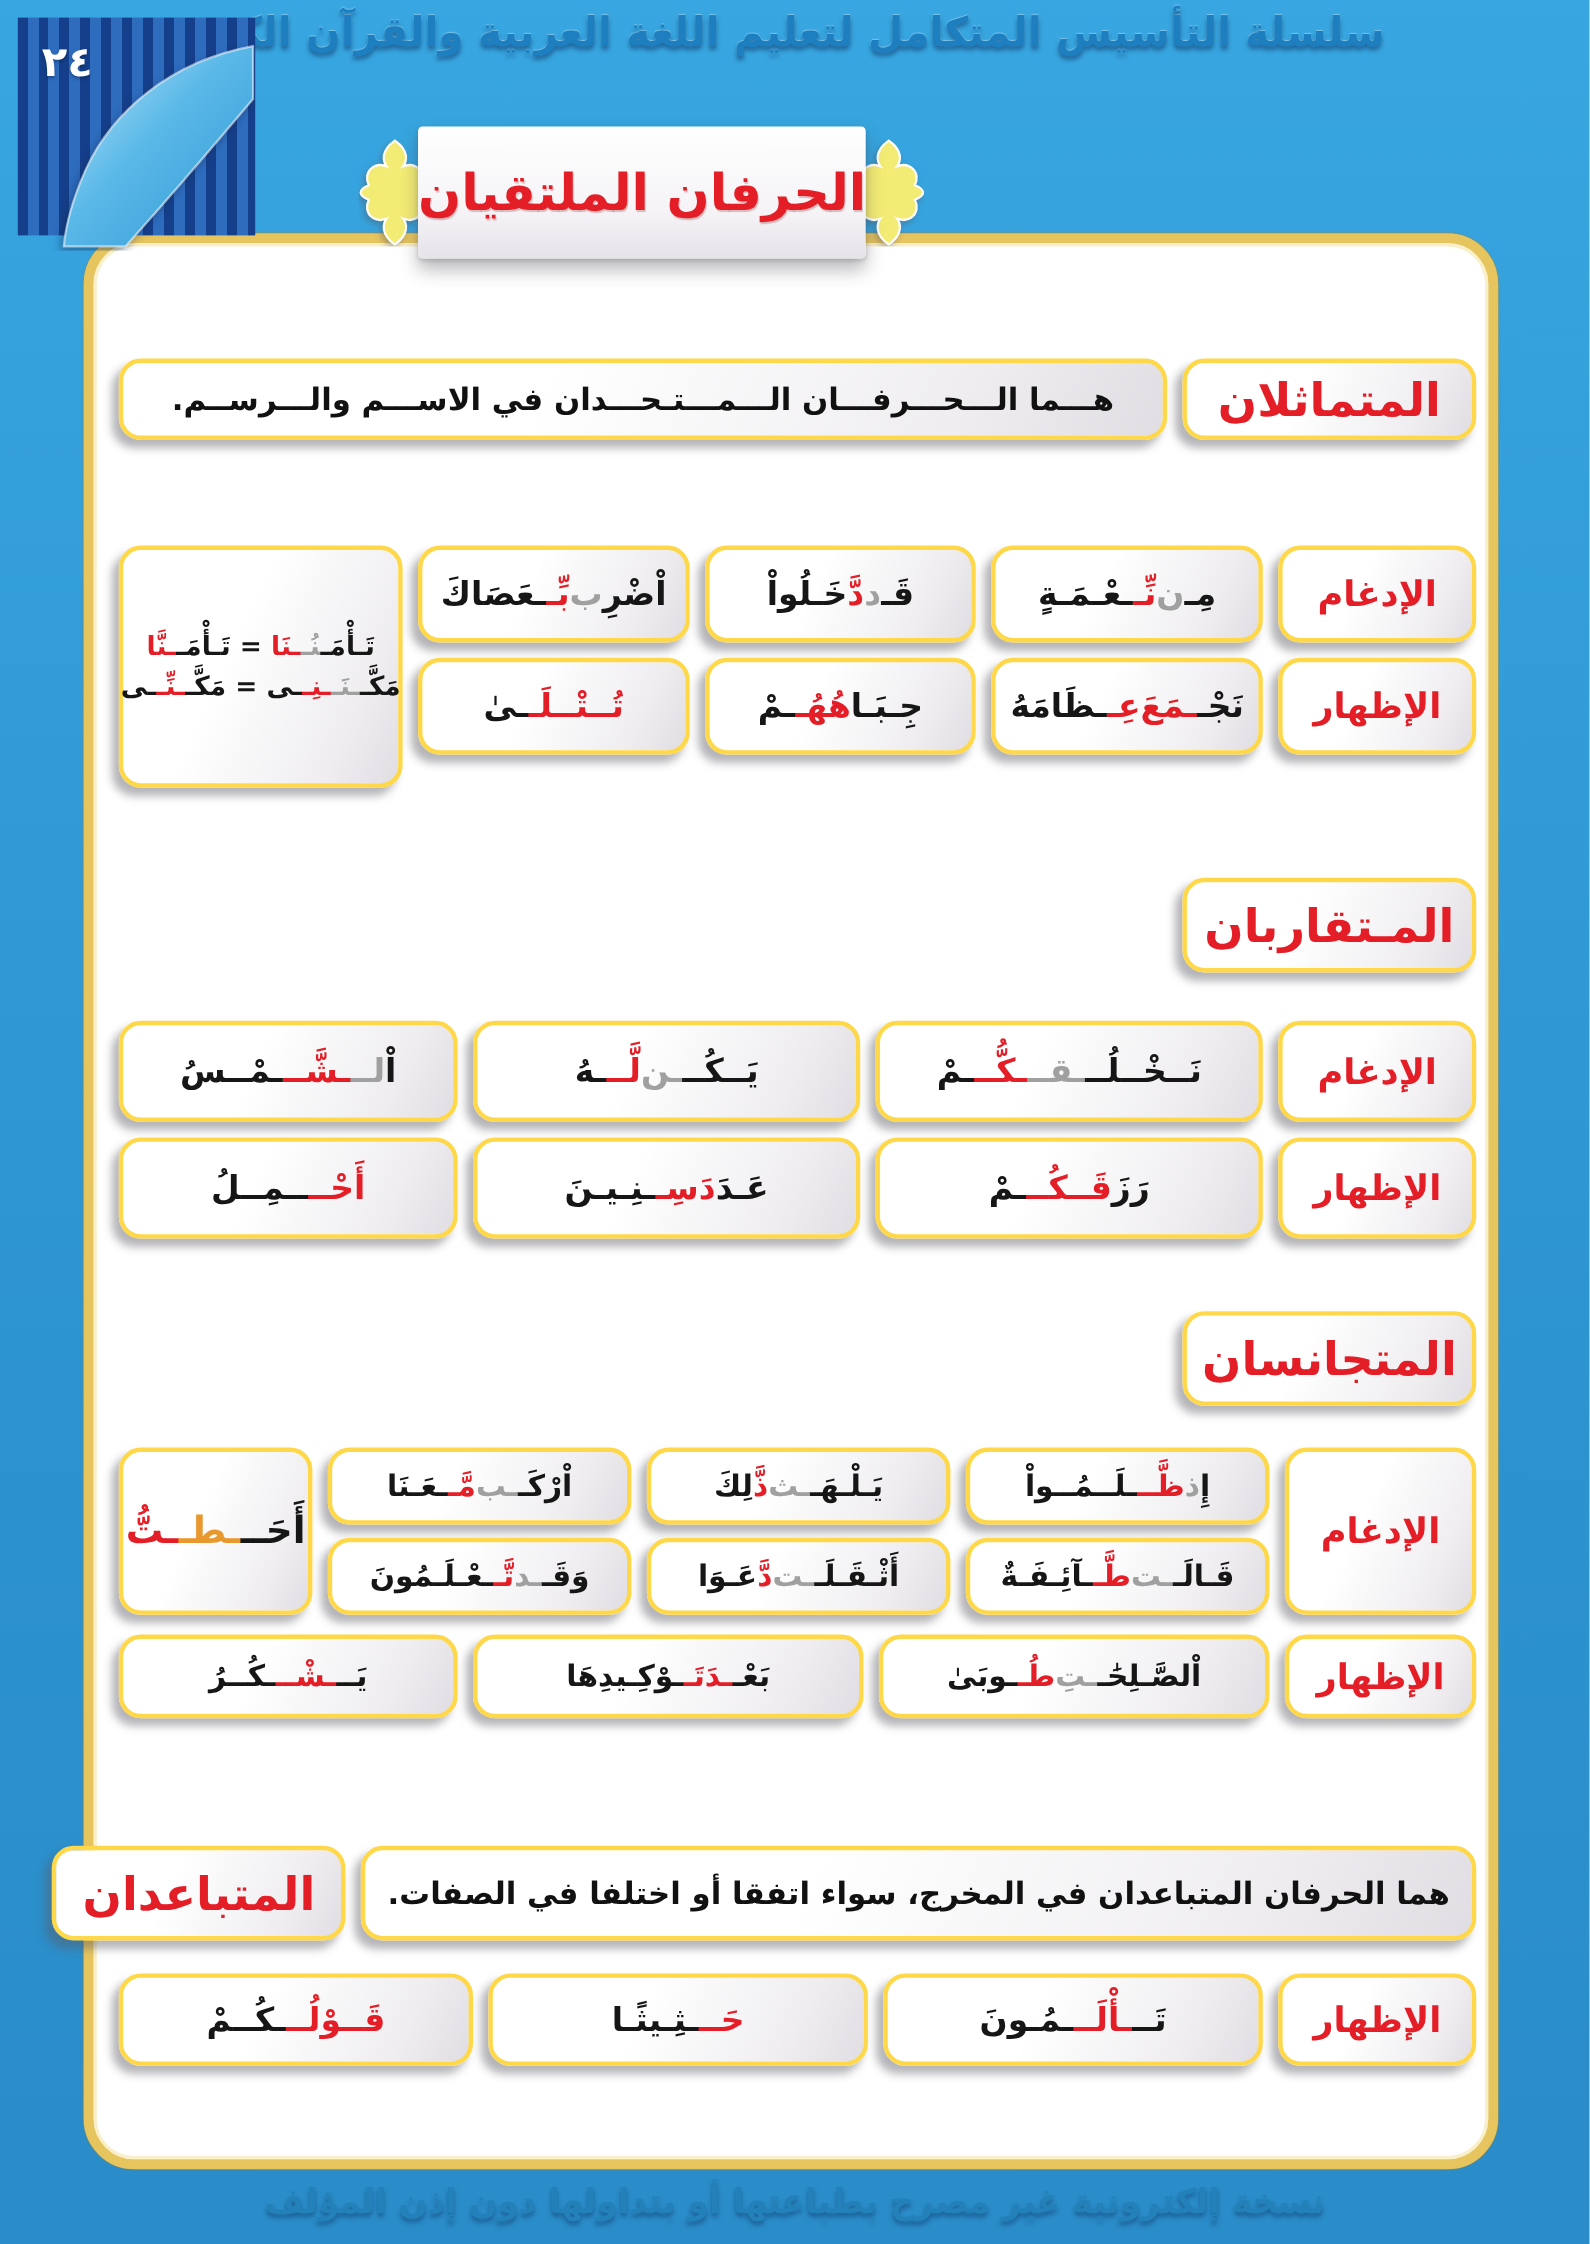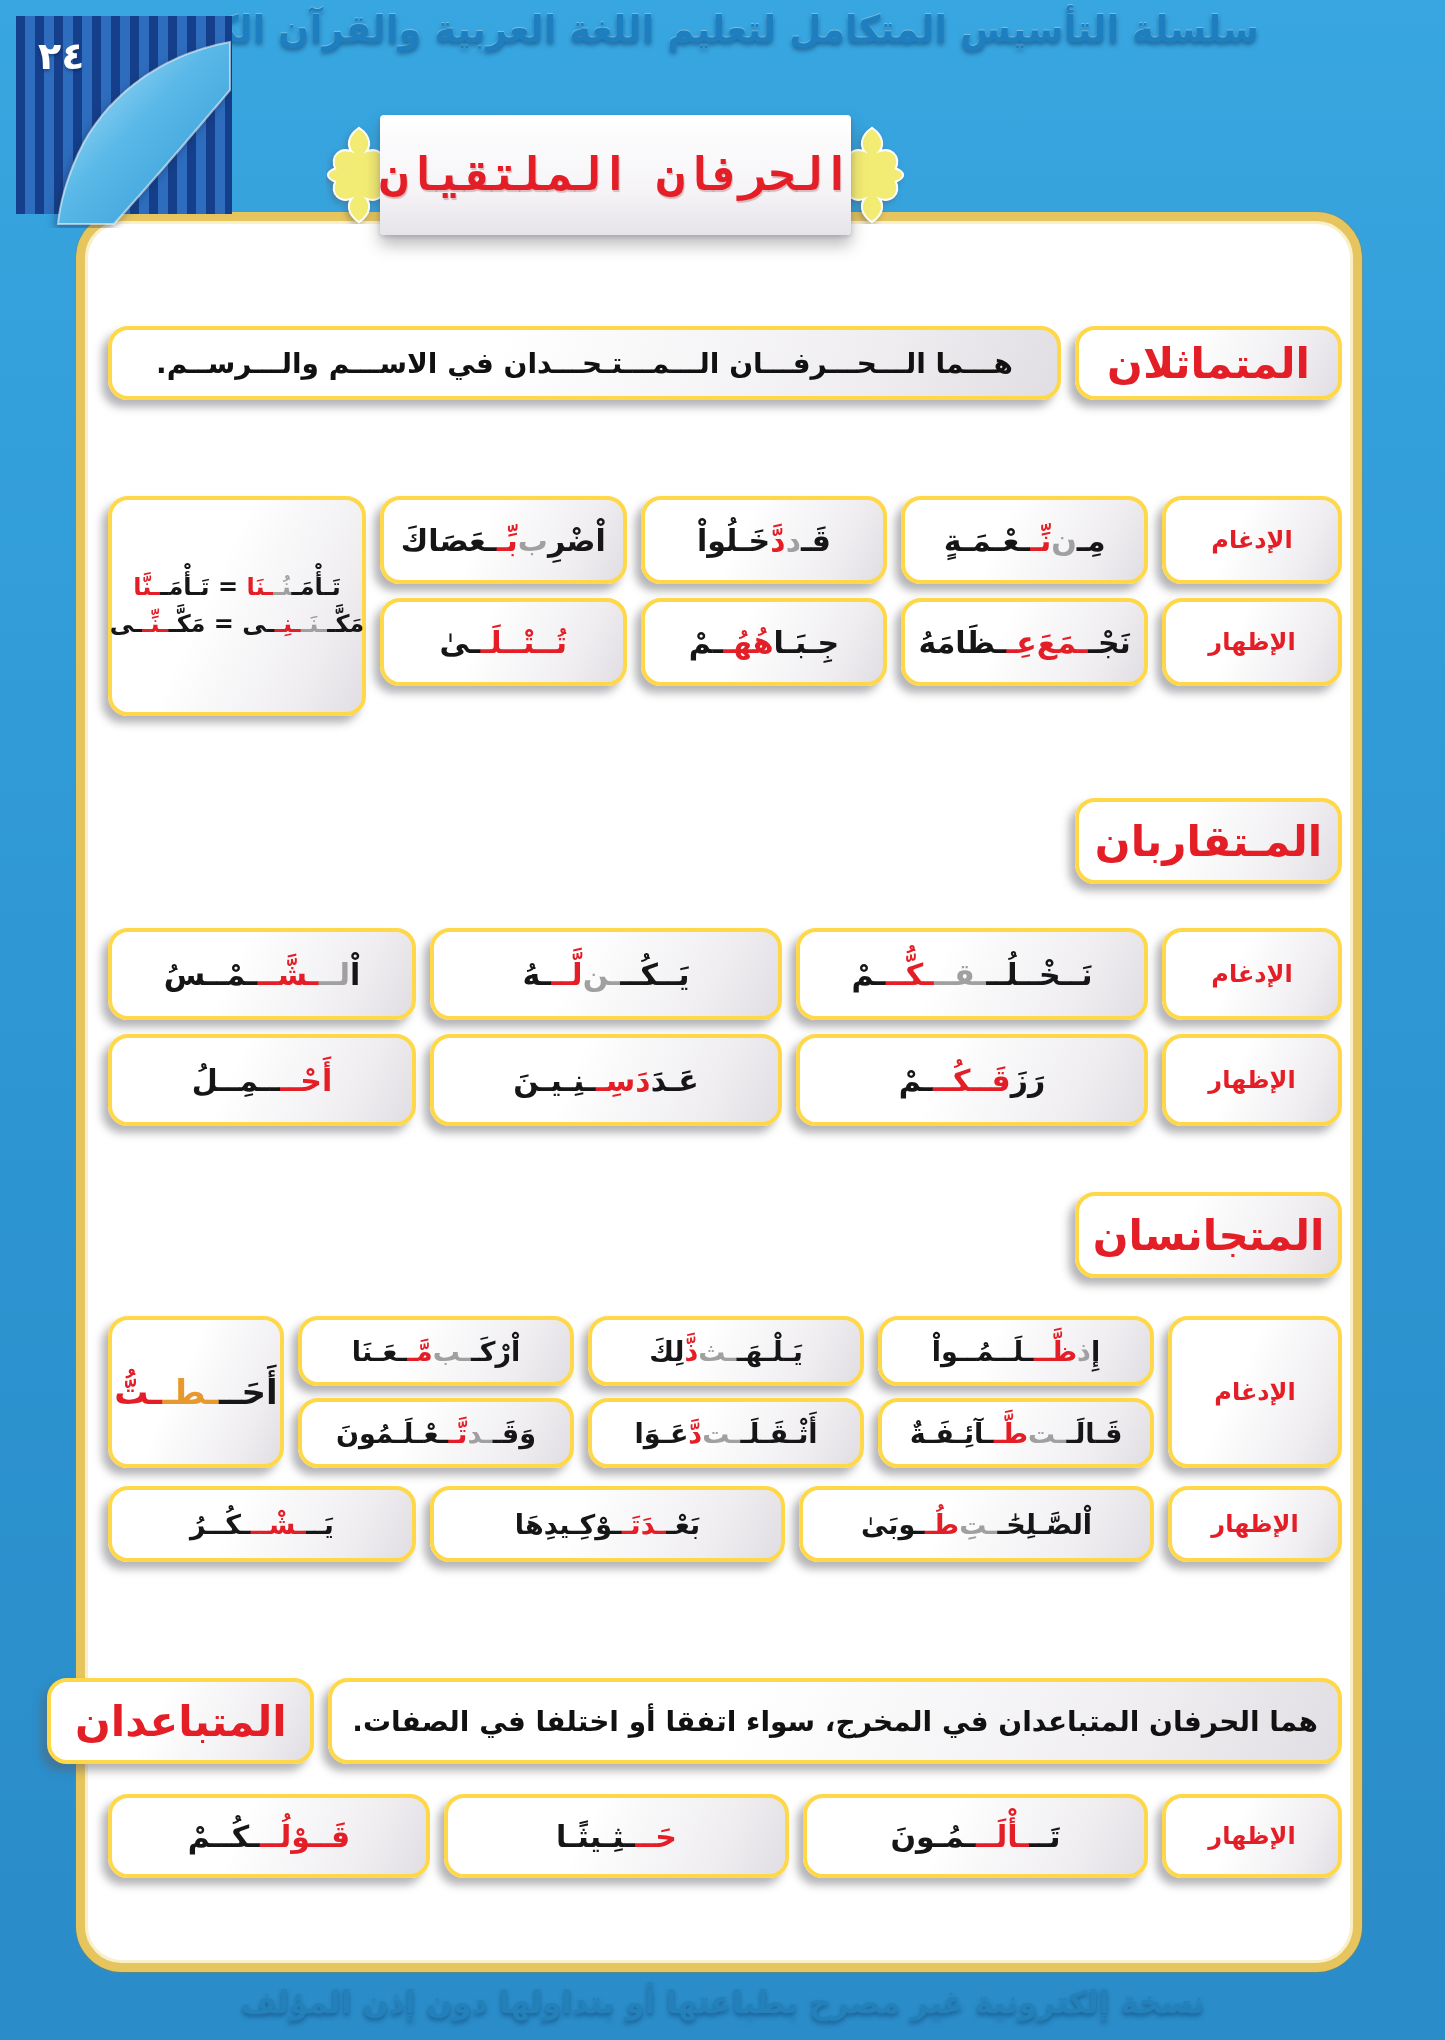--- a/index.html
+++ b/index.html
@@ -33,36 +33,36 @@
   .curl{position:absolute;left:16px;top:16px;width:216px;height:212px;z-index:6;}
   .banner{
     position:absolute;left:338px;top:108px;width:452px;height:134px;
     display:flex;align-items:center;z-index:3;
   }
   .orn{width:66px;height:98px;flex:0 0 auto;margin:0 -12px;z-index:0;}
   .scroll{
     flex:1;height:120px;position:relative;z-index:1;border-radius:4px;
     background:linear-gradient(180deg,#ffffff 0%,#f5f3f6 65%,#e6e3e9 100%);
     box-shadow:0 10px 16px rgba(60,60,70,.35),0 2px 4px rgba(0,0,0,.15);
-    display:flex;align-items:center;justify-content:center;font-family:Liberation Mono, monospace;
+    display:flex;align-items:center;justify-content:center;
   }
   .page-title{
     color:#e41e26;font-size:46px;font-weight:bold;direction:rtl;
     text-shadow:1px 2px 1px rgba(120,20,20,.25);white-space:nowrap;
   }
   .row{position:absolute;display:flex;direction:rtl;gap:14px;align-items:stretch;z-index:2;}
   .box{
     border:4px solid #ffd84a;border-radius:20px;box-sizing:border-box;
     background:linear-gradient(115deg,#ffffff 40%,#efedf0 80%,#e0dee2 100%);
     box-shadow:-6px 7px 8px rgba(90,90,100,.45);
     display:flex;align-items:center;justify-content:center;
   }
   .lbl{color:#e41e26;font-weight:bold;white-space:nowrap;direction:rtl;}
   .sec-name{font-size:42px;}
-  .row-lbl{font-size:24px;}
+  .row-lbl{font-size:32px;}
   .def{flex:1;direction:rtl;}
   .def-text{
     font-size:28px;font-weight:bold;color:#111111;direction:rtl;
     text-align:center;padding:0 20px;white-space:nowrap;
   }
   .ex{font-weight:bold;white-space:nowrap;direction:rtl;color:#161616;}
   .fs30{font-size:30px;} .fs27{font-size:27px;} .fs24{font-size:24px;} .fs34{font-size:34px;}
   .c-k{color:#161616;} .c-r{color:#e41e26;} .c-g{color:#a0a0a0;} .c-o{color:#e8992e;}
   .run-line{white-space:nowrap;direction:rtl;line-height:1.55;}
   .side-col{flex-direction:column;}

